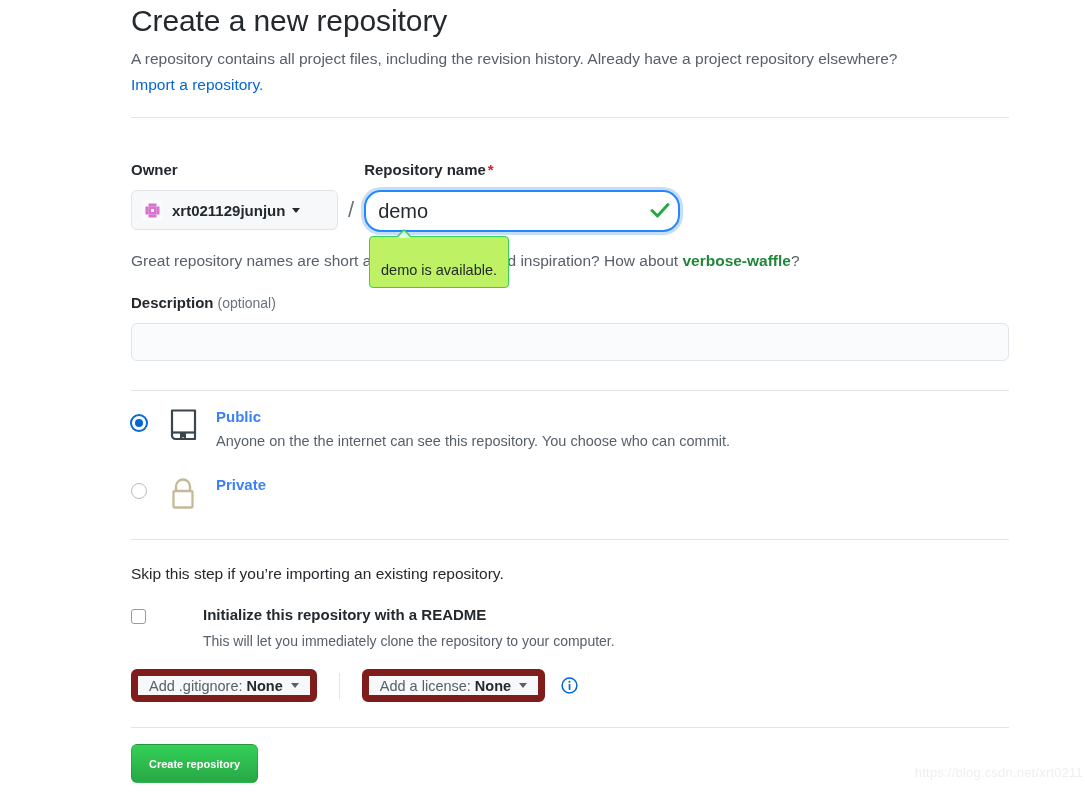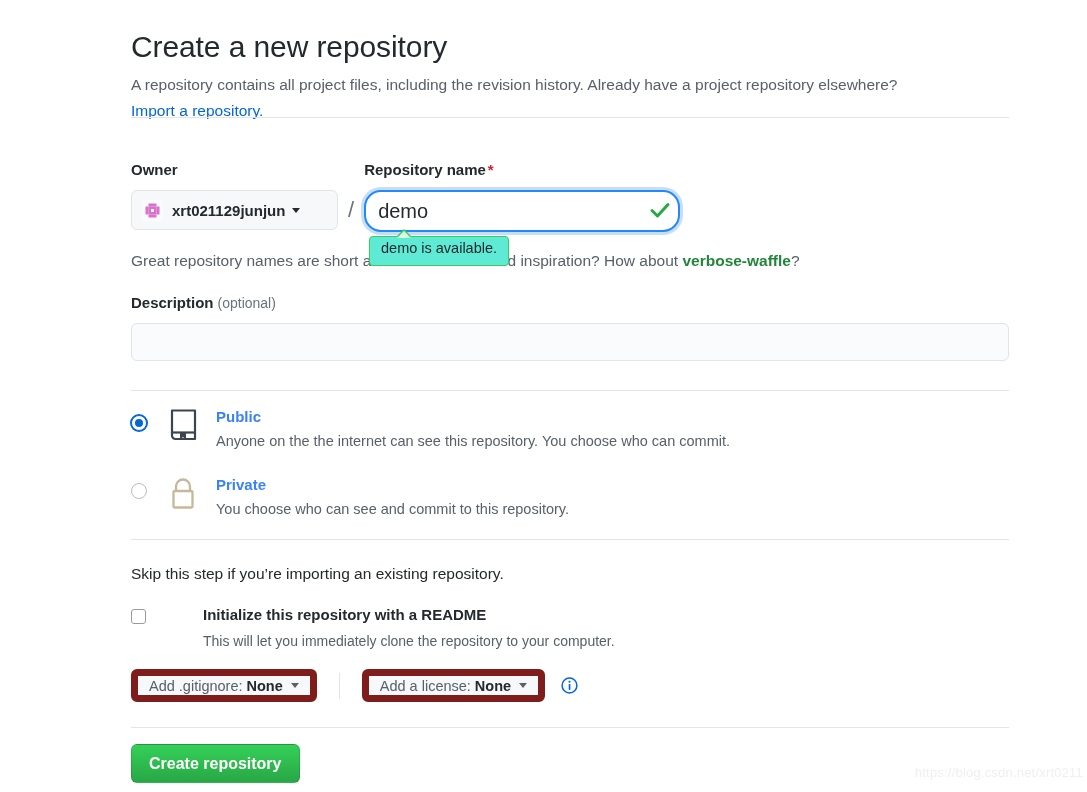--- a/index.html
+++ b/index.html
@@ -15,21 +15,20 @@
     position: relative;
     width: 1087px;
     height: 792px;
     background: #fff;
   }
   .container {
     position: absolute;
     left: 131px;
     top: 0;
     width: 878px;
-    margin-top: 26px;
   }
 
   
   h1.page-title {
     font-size: 30px;
     font-weight: 400;
     line-height: 38px;
     margin: 0;
     padding-top: 2px;
     color: #24292e;
@@ -160,24 +159,24 @@
   .suggestion {
     color: #22863a;
     font-weight: 700;
     cursor: pointer;
   }
 
   .tooltip {
     position: absolute;
     left: 369px;
     top: 236px;
-    background: #5eead4;
+    background: #bef264;
     border: 1px solid #34d058;
     border-radius: 4px;
-    padding: 2px 11px 7px 11px;
+    padding: 24px 11px 7px 11px;
     font-size: 14.5px;
     color: #24292e;
     line-height: 19px;
     white-space: nowrap;
     z-index: 20;
   }
   .tooltip:before {
     content: "";
     position: absolute;
     top: -8px;
@@ -309,21 +308,21 @@
     position: absolute;
     left: 131px;
     top: 744px;
     height: 39px;
     padding: 0 17px;
     background: linear-gradient(#34d058, #28a745);
     border: 1px solid rgba(27,31,35,0.14);
     border-radius: 6px;
     color: #ffffff;
     font-family: "Liberation Sans", sans-serif;
-    font-size: 16px;
+    font-size: 11px;
     font-weight: 700;
     cursor: pointer;
   }
 
   .watermark {
     position: absolute;
     right: 4px;
     bottom: 12px;
     font-size: 13px;
     color: #efefef;
@@ -420,21 +419,20 @@
     <div class="vis-row">
       <div class="radio"></div>
       <div class="vis-icon">
         <svg width="30" height="33" viewBox="0 0 30 33">
           <path d="M8 14 V9.5 A7 7 0 0 1 22 9.5 V14" fill="none" stroke="#c4b998" stroke-width="2.3" stroke-linecap="round"></path>
           <rect x="5.5" y="14" width="19" height="16.5" rx="1.5" fill="none" stroke="#c4b998" stroke-width="2.3"></rect>
         </svg>
       </div>
       <div class="vis-text">
         <div class="vis-title">Private</div>
-        <div class="vis-sub">You choose who can see and commit to this repository.</div>
       </div>
     </div>
 
   </div>
 
   <hr class="divider divider-3">
 
   <div class="init-block">
     <div class="init-lead">Skip this step if you’re importing an existing repository.</div>
     <div class="cb-row">

